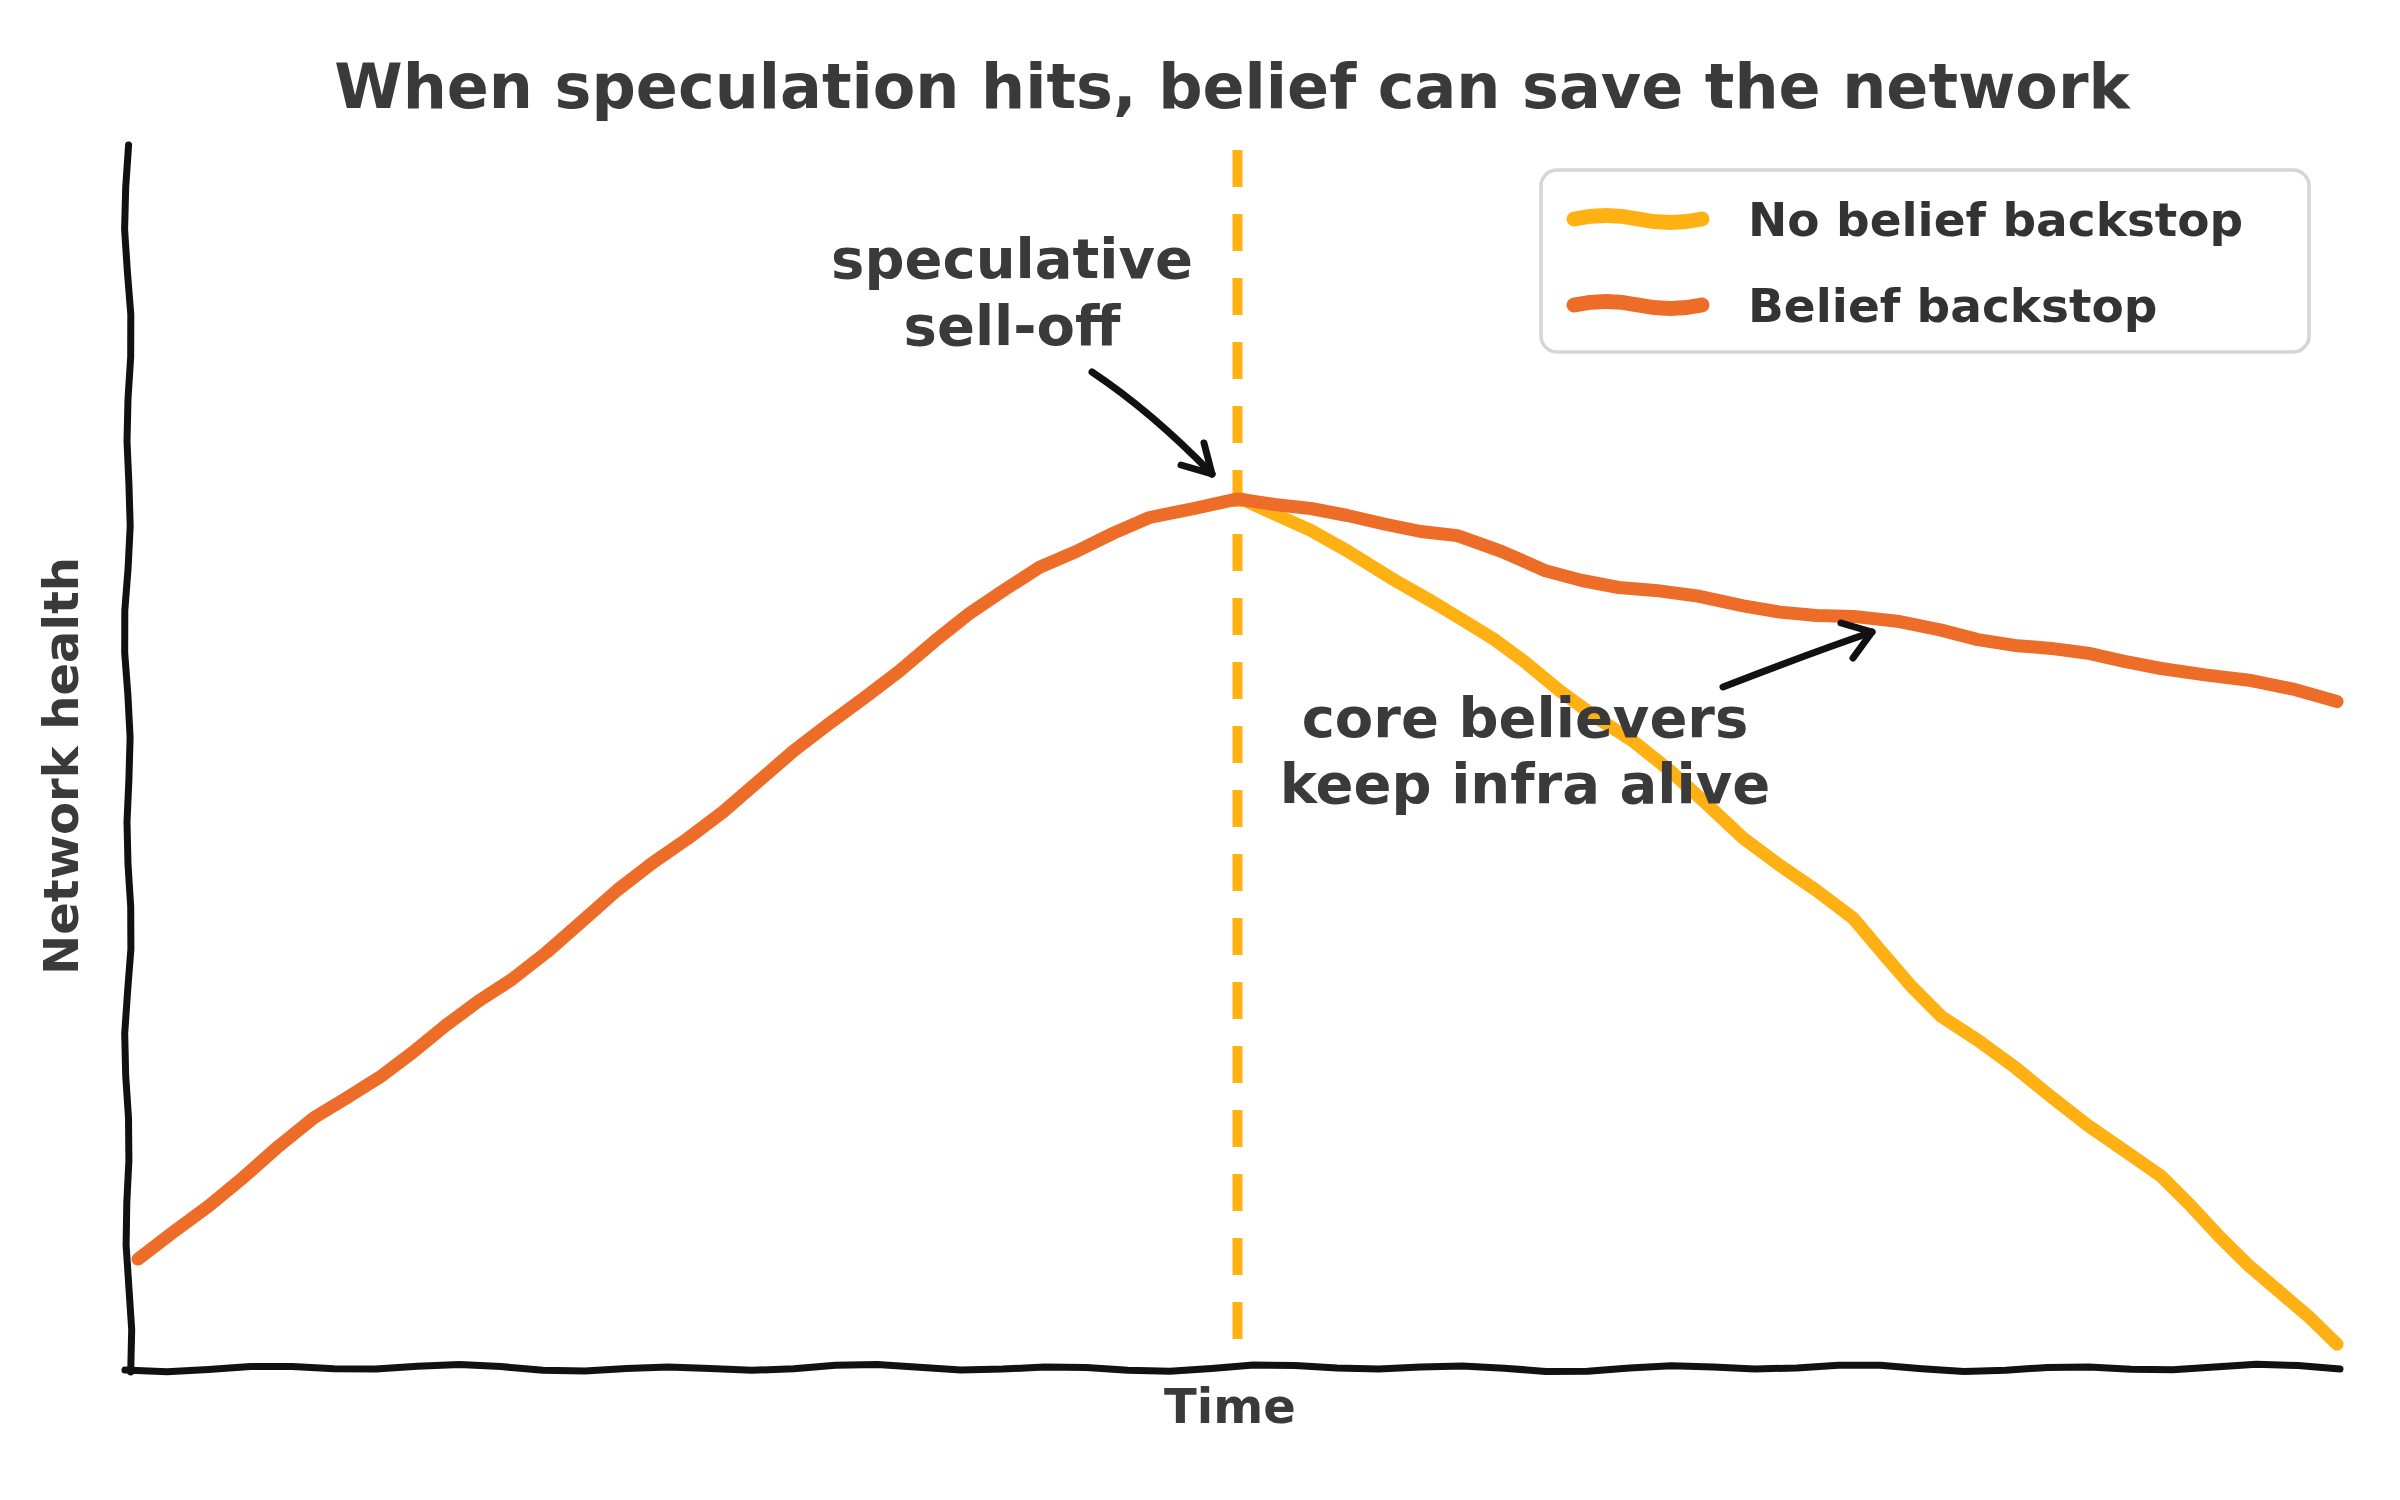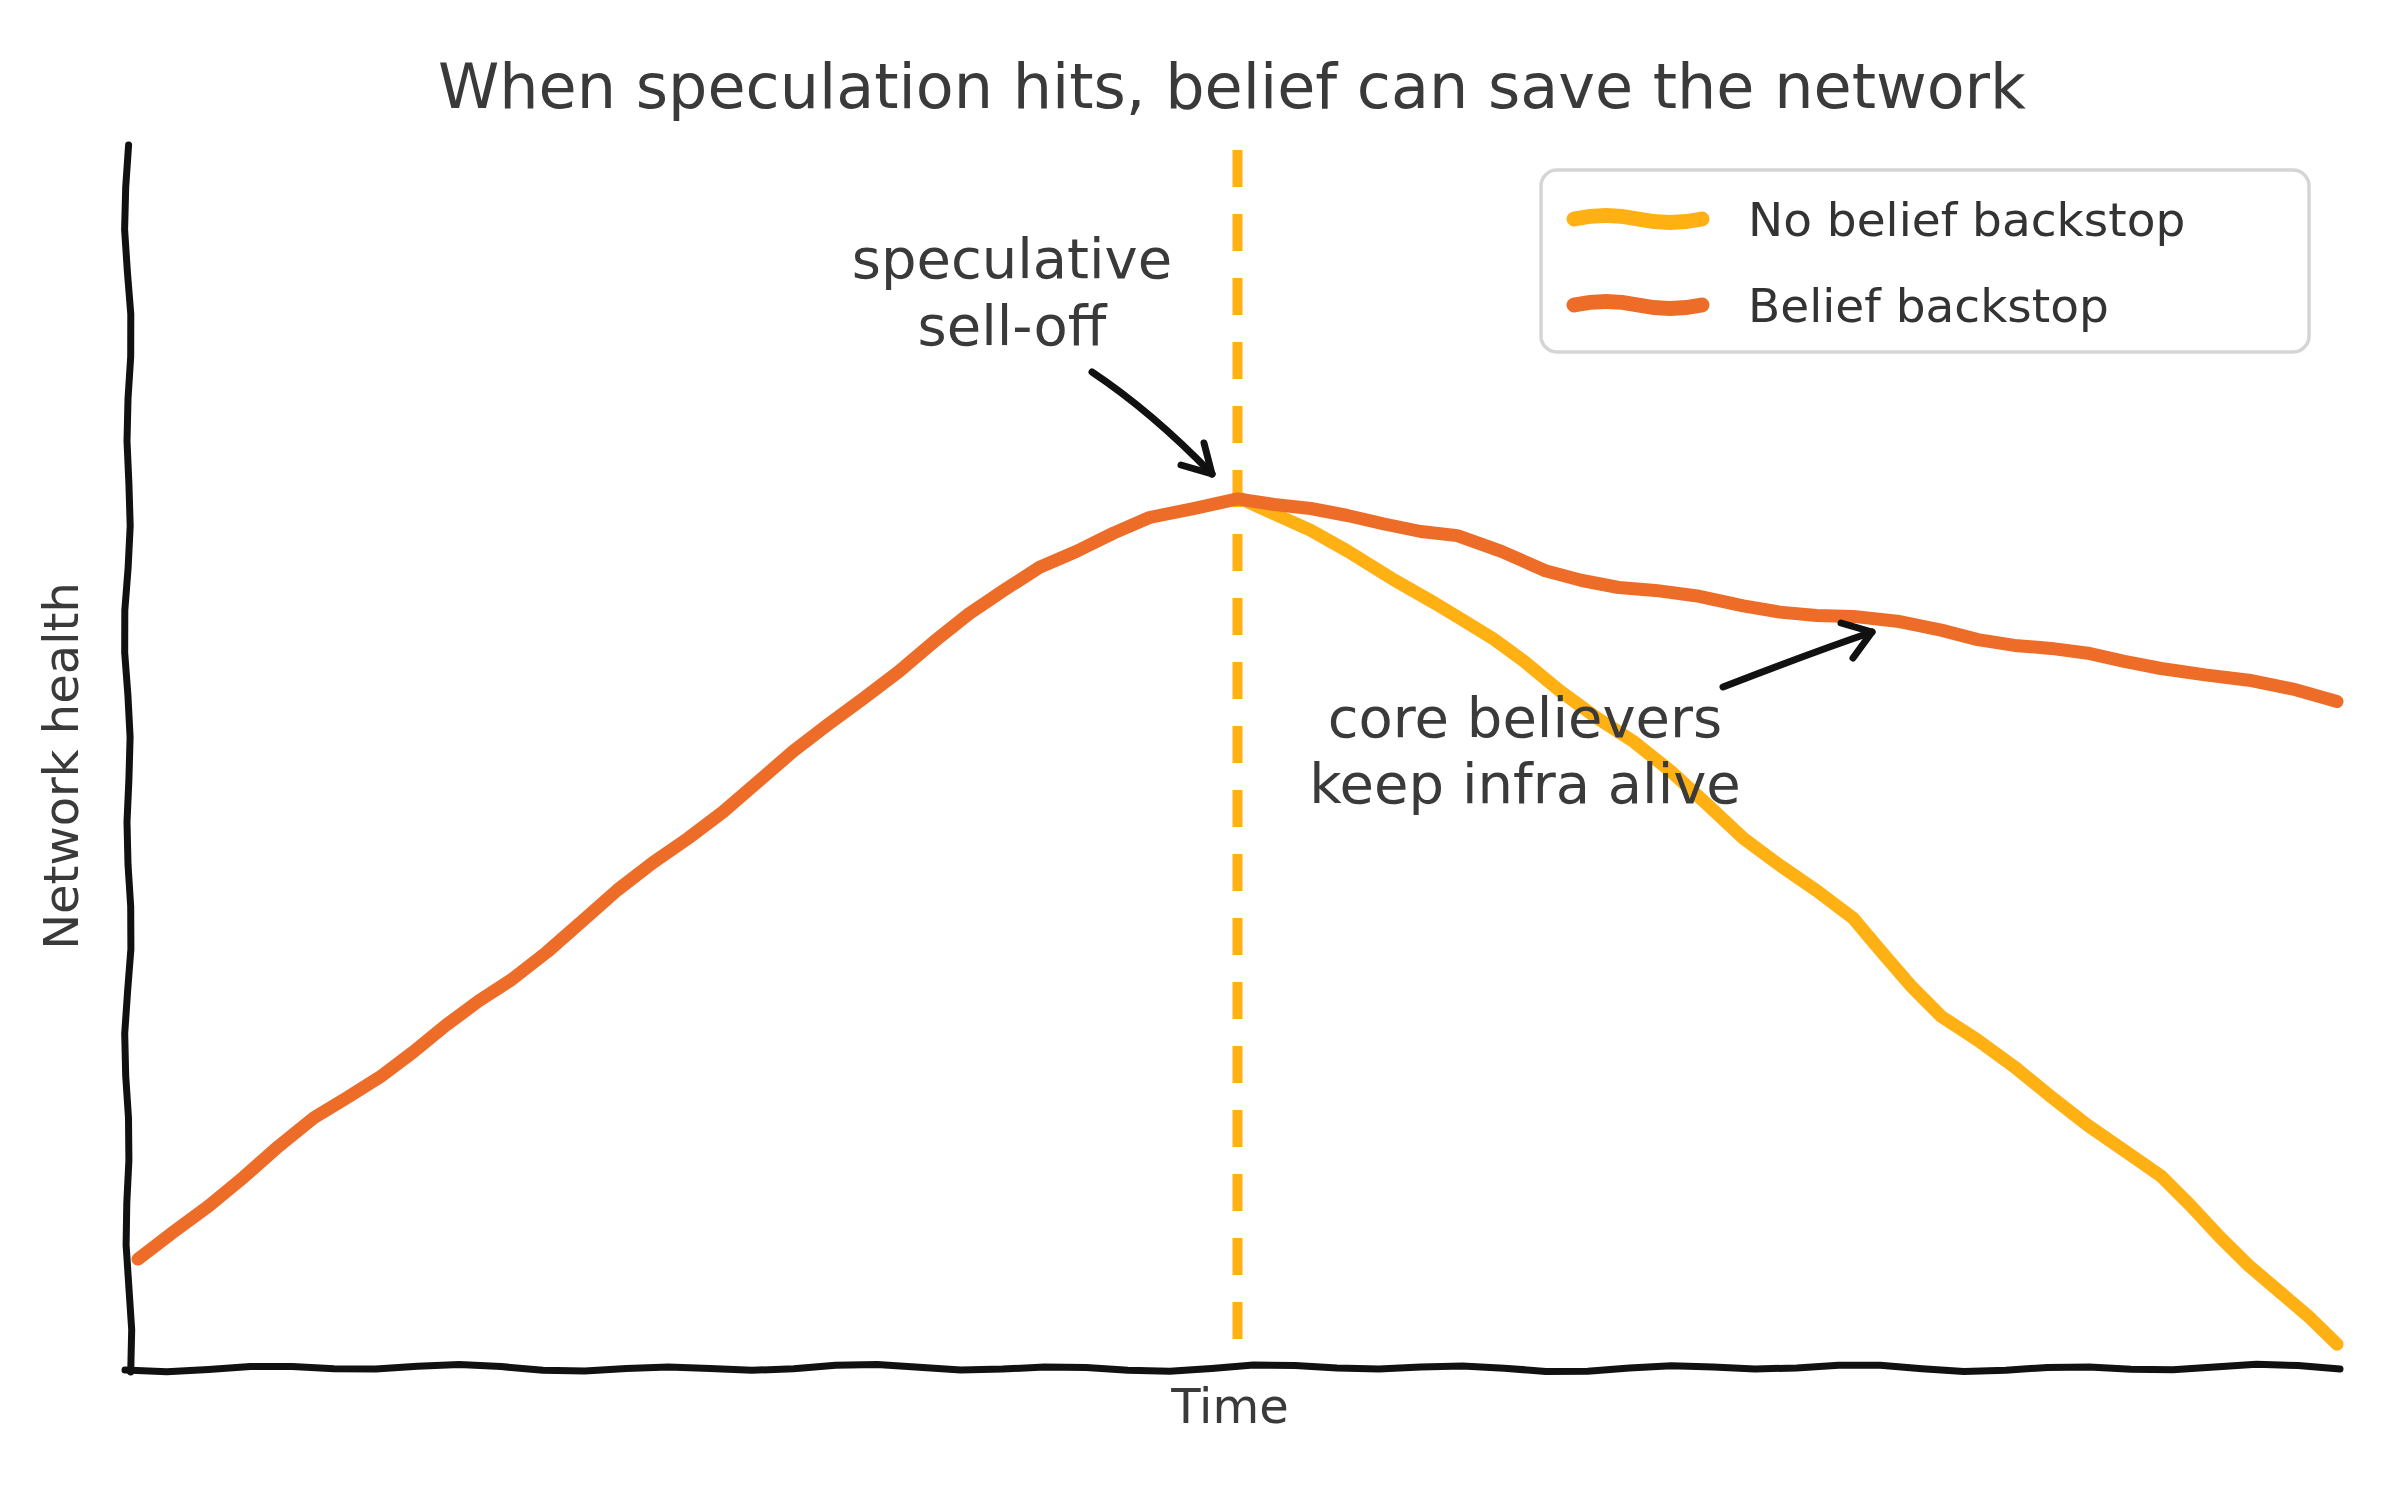--- a/index.html
+++ b/index.html
@@ -1,16 +1,16 @@
 <!DOCTYPE html>
 <html><head>
 <meta charset="utf-8">
 <style>
   html,body{margin:0;padding:0;background:#ffffff;}
-  .frame{width:2400px;height:1500px;position:relative;background:#ffffff;overflow:hidden;}
+  .frame{width:2400px;height:1500px;position:relative;background:#ffffff;overflow:hidden;font-weight:bold;}
   svg{display:block;font-family:"DejaVu Sans","Liberation Sans",sans-serif;}
   .txt{fill:#3a3a3a;}
   .title-text{font-size:62px;}
   .axis-label{font-size:48px;}
   .anno-text{font-size:56px;}
   .legend-text{font-size:47px;fill:#333333;}
   .series-line{fill:none;stroke-width:13;stroke-linecap:round;stroke-linejoin:round;}
   .axis-line{fill:none;stroke:#111111;stroke-width:7;stroke-linecap:round;stroke-linejoin:round;}
   .event-dashed{fill:none;stroke-width:10;stroke-dasharray:37 27;stroke-linecap:butt;}
   .arrow{fill:none;stroke:#111111;stroke-width:7;stroke-linecap:round;stroke-linejoin:round;}

